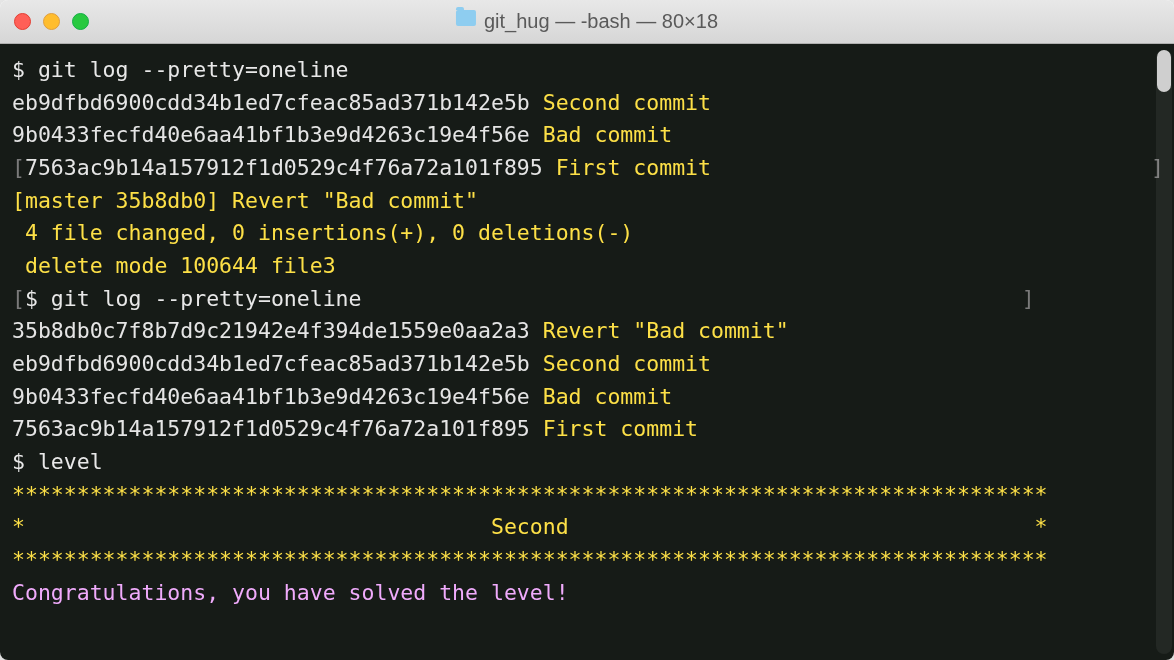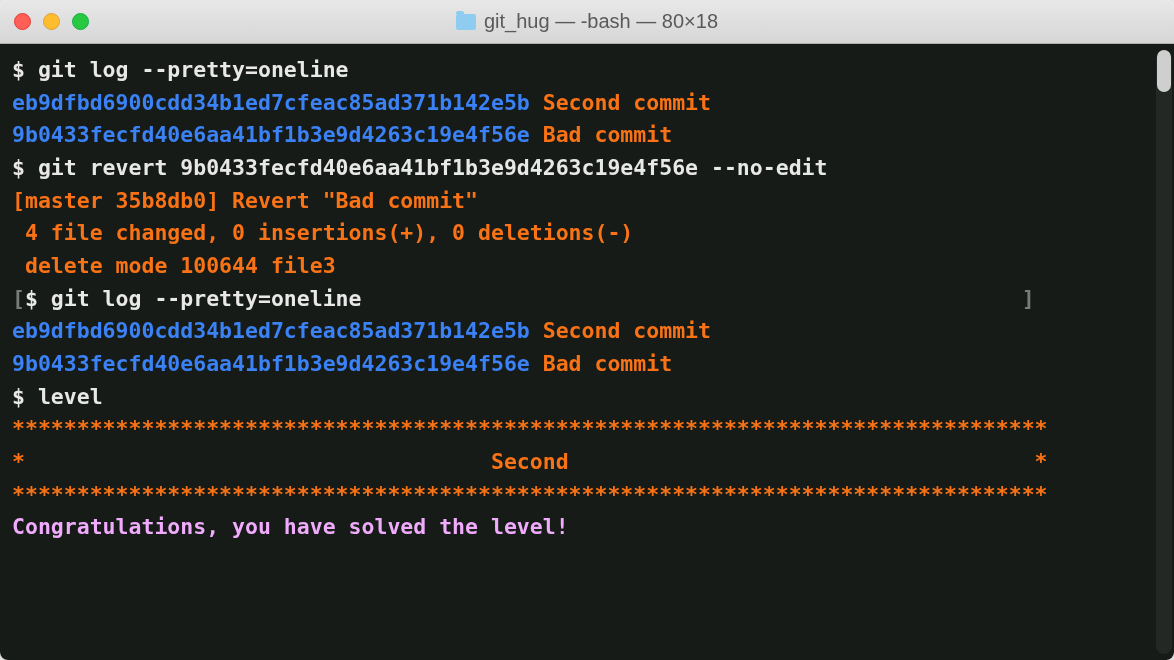--- a/index.html
+++ b/index.html
@@ -40,21 +40,20 @@
       border-radius: 50%;
     }
     .light.red { background: #ff5f57; border: 1px solid #e33e32; }
     .light.yellow { background: #ffbd2e; border: 1px solid #e09e3e; }
     .light.green { background: #28c940; border: 1px solid #14ae46; }
     .title {
       position: absolute;
       left: 50%;
       transform: translateX(-50%);
       display: flex;
-      align-items: center;
       gap: 8px;
       color: #5a5a5a;
       font-size: 20px;
       font-weight: 400;
     }
     .folder-icon {
       width: 20px;
       height: 16px;
       background: #8ecdf0;
       border-radius: 2px;
@@ -94,25 +93,25 @@
       position: absolute;
       right: 3px;
       top: 6px;
       width: 14px;
       height: 42px;
       background: #cfcfcf;
       border-radius: 7px;
     }
     .line { white-space: pre; }
     .prompt { color: #e8e8e8; }
-    .hash { color: #3b82f6; }
-    .white { color: #f97316; }
+    .hash { color: #e5e5e5; }
+    .white { color: #fde047; }
     .dim-bracket { color: #7a7a7a; }
     .congrats { color: #f0abfc; }
-    .terminal-content { padding-right: 22px; font-weight: bold; }
+    .terminal-content { padding-right: 22px; }
   </style>
 </head>
 <body>
 
 <div class="window">
   <div class="titlebar">
     <div class="traffic-lights">
       <div class="light red"></div>
       <div class="light yellow"></div>
       <div class="light green"></div>
@@ -125,31 +124,33 @@
 
   <div class="terminal">
     <div class="scrollbar-track"></div>
     <div class="scrollbar-thumb"></div>
     <div class="terminal-content">
 
       <div class="line"><span class="prompt">$ git log --pretty=oneline</span></div>
 
       <div class="line"><span class="hash">eb9dfbd6900cdd34b1ed7cfeac85ad371b142e5b</span><span class="white"> Second commit</span></div>
       <div class="line"><span class="hash">9b0433fecfd40e6aa41bf1b3e9d4263c19e4f56e</span><span class="white"> Bad commit</span></div>
+      <div class="line"><span class="dim-bracket">[</span><span class="hash">7563ac9b14a157912f1d0529c4f76a72a101f895</span><span class="white"> First commit</span><span class="dim-bracket">                                  ]</span></div>
 
-      <div class="line"><span class="prompt">$ git revert 9b0433fecfd40e6aa41bf1b3e9d4263c19e4f56e --no-edit</span></div>
 
       <div class="line"><span class="white">[master 35b8db0] Revert "Bad commit"</span></div>
       <div class="line"><span class="white"> 4 file changed, 0 insertions(+), 0 deletions(-)</span></div>
       <div class="line"><span class="white"> delete mode 100644 file3</span></div>
 
       <div class="line"><span class="dim-bracket">[</span><span class="prompt">$ git log --pretty=oneline</span><span class="dim-bracket">                                                   ]</span></div>
 
+      <div class="line"><span class="hash">35b8db0c7f8b7d9c21942e4f394de1559e0aa2a3</span><span class="white"> Revert "Bad commit"</span></div>
       <div class="line"><span class="hash">eb9dfbd6900cdd34b1ed7cfeac85ad371b142e5b</span><span class="white"> Second commit</span></div>
       <div class="line"><span class="hash">9b0433fecfd40e6aa41bf1b3e9d4263c19e4f56e</span><span class="white"> Bad commit</span></div>
+      <div class="line"><span class="hash">7563ac9b14a157912f1d0529c4f76a72a101f895</span><span class="white"> First commit</span></div>
 
       <div class="line"><span class="prompt">$ level</span></div>
 
       <div class="line"><span class="white">********************************************************************************</span></div>
       <div class="line"><span class="white">*                                    Second                                    *</span></div>
       <div class="line"><span class="white">********************************************************************************</span></div>
 
       <div class="line"><span class="congrats">Congratulations, you have solved the level!</span></div>
 
     </div>

